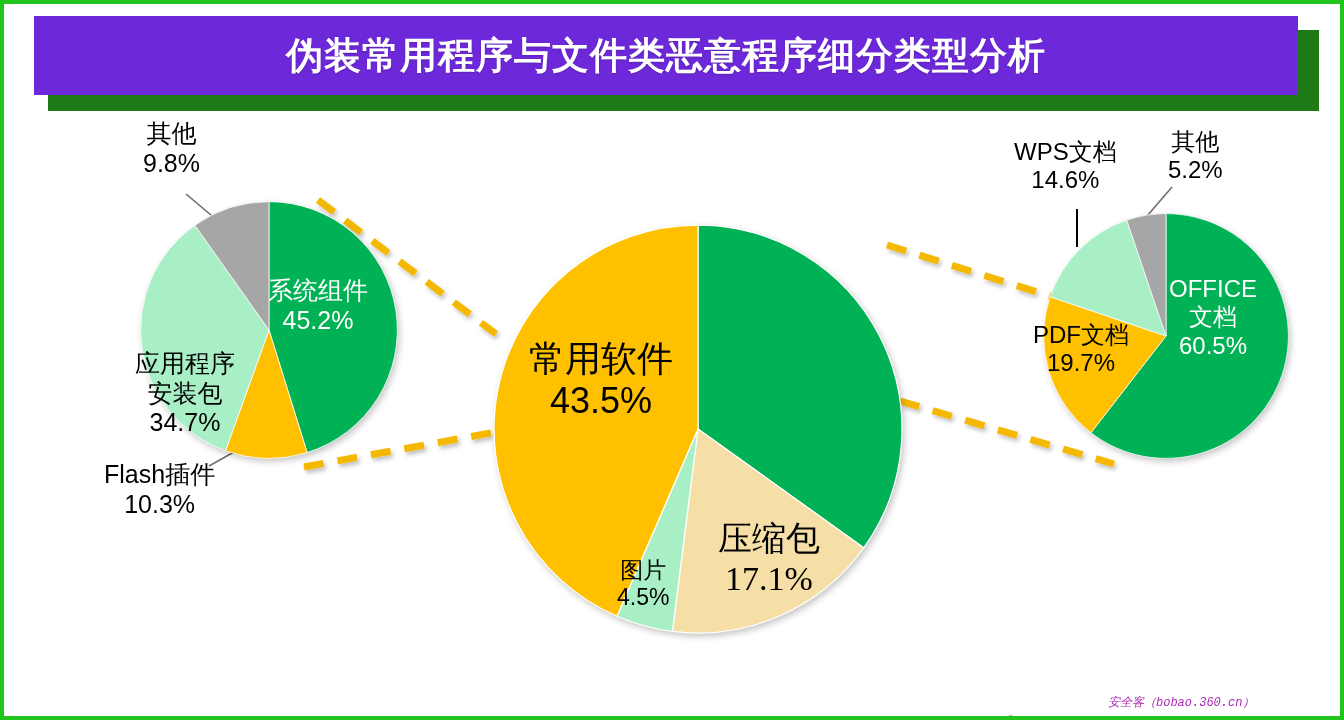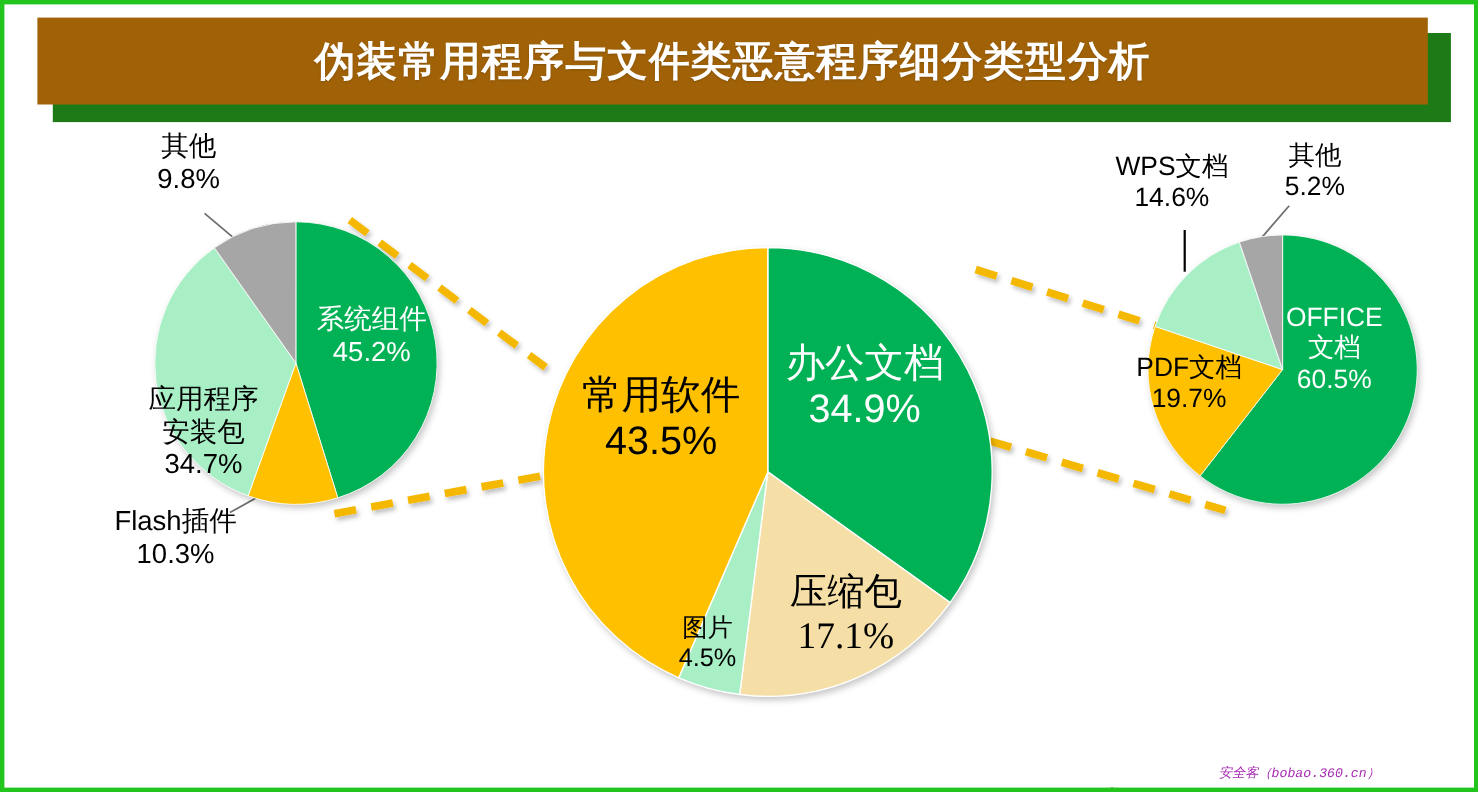--- a/index.html
+++ b/index.html
@@ -35,21 +35,21 @@
     width: 1271px;
     height: 81px;
     background: #1d7a16;
   }
   .banner-main {
     position: absolute;
     left: 0px;
     top: 0px;
     width: 1264px;
     height: 79px;
-    background: #a16207;
+    background: #6d28d9;
     display: flex;
     align-items: center;
     justify-content: center;
   }
   .banner-title {
     color: #ffffff;
     font-size: 37px;
     font-weight: bold;
     letter-spacing: 1px;
     white-space: nowrap;
@@ -71,21 +71,21 @@
   .lbl {
     position: absolute;
     white-space: nowrap;
     color: #000000;
     line-height: 1.18;
     text-align: center;
   }
   .lbl.white { color: #ffffff; }
 
   
-  .s-left-green   { left: 264px;  top: 272px;  font-size: 25px; padding-left: 20px; }
+  .s-left-green   { left: 264px;  top: 272px;  font-size: 25px; }
   .s-left-mint    { left: 131px;  top: 305px;  font-size: 25px; margin-top: 40px; }
   .s-left-center  { left: 139px;  top: 115px;  font-size: 25px; }
   .s-left-flash   { left: 100px;  top: 456px;  font-size: 25px; }
 
   .s-ctr-green    { left: 710px;  top: 305px;  font-size: 36px; }
   .s-ctr-amber    { left: 525px;  top: 334px;  font-size: 36px; }
   .s-ctr-wheat    { left: 714px;  top: 515px;  font-size: 34px; font-family: Liberation Serif, serif; }
   .s-ctr-mint     { left: 613px;  top: 553px;  font-size: 23px; }
 
   .s-rgt-green    { left: 1165px; top: 271px;  font-size: 24px; }
@@ -199,24 +199,20 @@
     <svg viewBox="0 0 200 200" xmlns="http://www.w3.org/2000/svg">
       <g>
           <path d="M 100 100 L 100 0.5 A 99.5 99.5 0 0 1 180.86306936109287 157.97770272702328 Z" fill="#00b255" stroke="#ffffff" stroke-width="0.6"></path>
           <path d="M 100 100 L 180.86306936109287 157.97770272702328 A 99.5 99.5 0 0 1 87.52934326035177 198.71541278079053 Z" fill="#f5dfa6" stroke="#ffffff" stroke-width="0.6"></path>
           <path d="M 100 100 L 87.52934326035177 198.71541278079053 A 99.5 99.5 0 0 1 60.48378488183937 191.31658525555613 Z" fill="#a8efc6" stroke="#ffffff" stroke-width="0.6"></path>
           <path d="M 100 100 L 60.48378488183937 191.31658525555613 A 99.5 99.5 0 0 1 99.99999999999999 0.5 Z" fill="#ffc000" stroke="#ffffff" stroke-width="0.6"></path>
         </g>
     </svg>
   </div>
 
-  <div class="lbl white s-ctr-green">
-    <span class="ln">办公文档</span>
-    <span class="ln">34.9%</span>
-  </div>
   <div class="lbl s-ctr-amber">
     <span class="ln">常用软件</span>
     <span class="ln">43.5%</span>
   </div>
   <div class="lbl s-ctr-wheat">
     <span class="ln">压缩包</span>
     <span class="ln">17.1%</span>
   </div>
   <div class="lbl s-ctr-mint">
     <span class="ln">图片</span>

